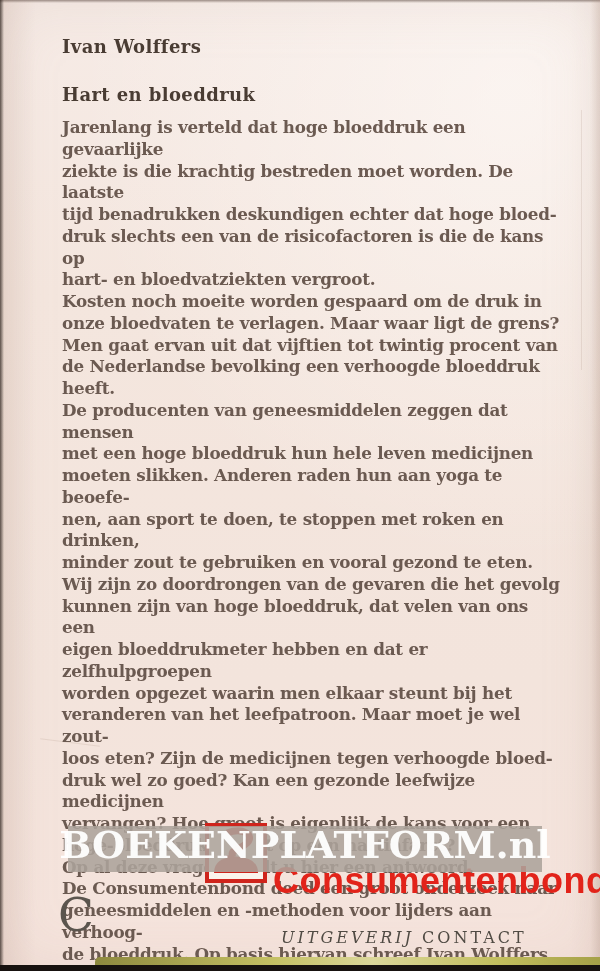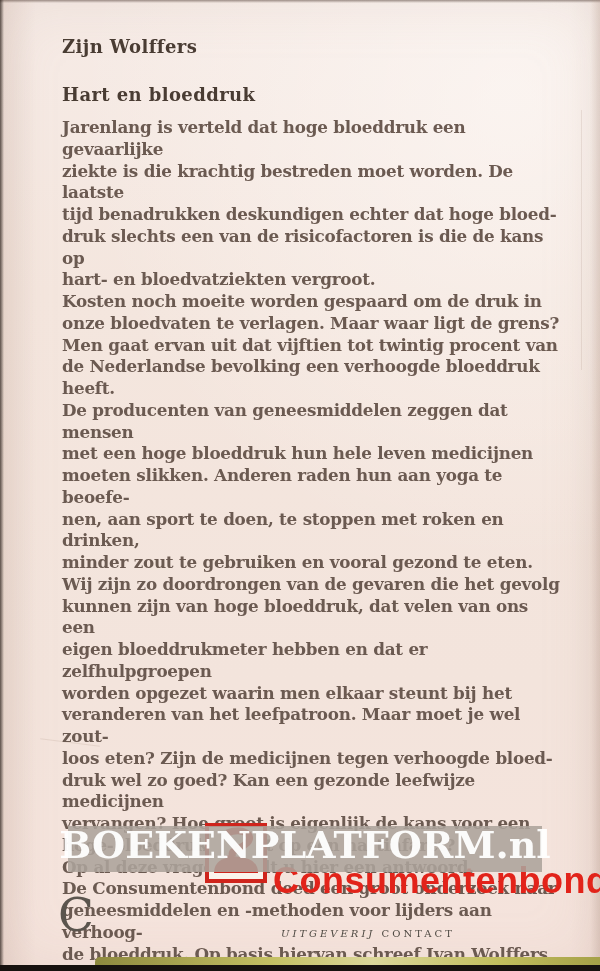--- a/index.html
+++ b/index.html
@@ -70,36 +70,36 @@
     white-space:nowrap;line-height:1;
   }
 
   
   .monogram{
     position:absolute;left:58px;top:891px;
     font-size:47px;line-height:1;color:#5b554e;font-weight:normal;
   }
   .imprint{
     position:absolute;left:281px;top:928px;
-    font-size:10px;color:#4f4a43;letter-spacing:3px;white-space:nowrap;
+    font-size:16px;color:#4f4a43;letter-spacing:3px;white-space:nowrap;
   }
   .imprint .it{font-style:italic;}
 </style>
 </head>
 <body>
 
 <div class="cover">
 
   <div class="edge-top"></div>
   <div class="edge-left"></div>
   <div class="edge-right"></div>
   <div class="crease" style="left:40px;top:742px;width:60px;height:1px;transform:rotate(7deg);"></div>
   <div class="crease" style="right:18px;top:110px;width:1px;height:260px;"></div>
 
-  <div class="author">Zijn Wolffers</div>
+  <div class="author">Ivan Wolffers</div>
   <div class="title">Hart en bloeddruk</div>
 
   <div class="body-text">Jarenlang is verteld dat hoge bloeddruk een gevaarlijke
 ziekte is die krachtig bestreden moet worden. De laatste
 tijd benadrukken deskundigen echter dat hoge bloed-
 druk slechts een van de risicofactoren is die de kans op
 hart- en bloedvatziekten vergroot.
 Kosten noch moeite worden gespaard om de druk in
 onze bloedvaten te verlagen. Maar waar ligt de grens?
 Men gaat ervan uit dat vijftien tot twintig procent van

